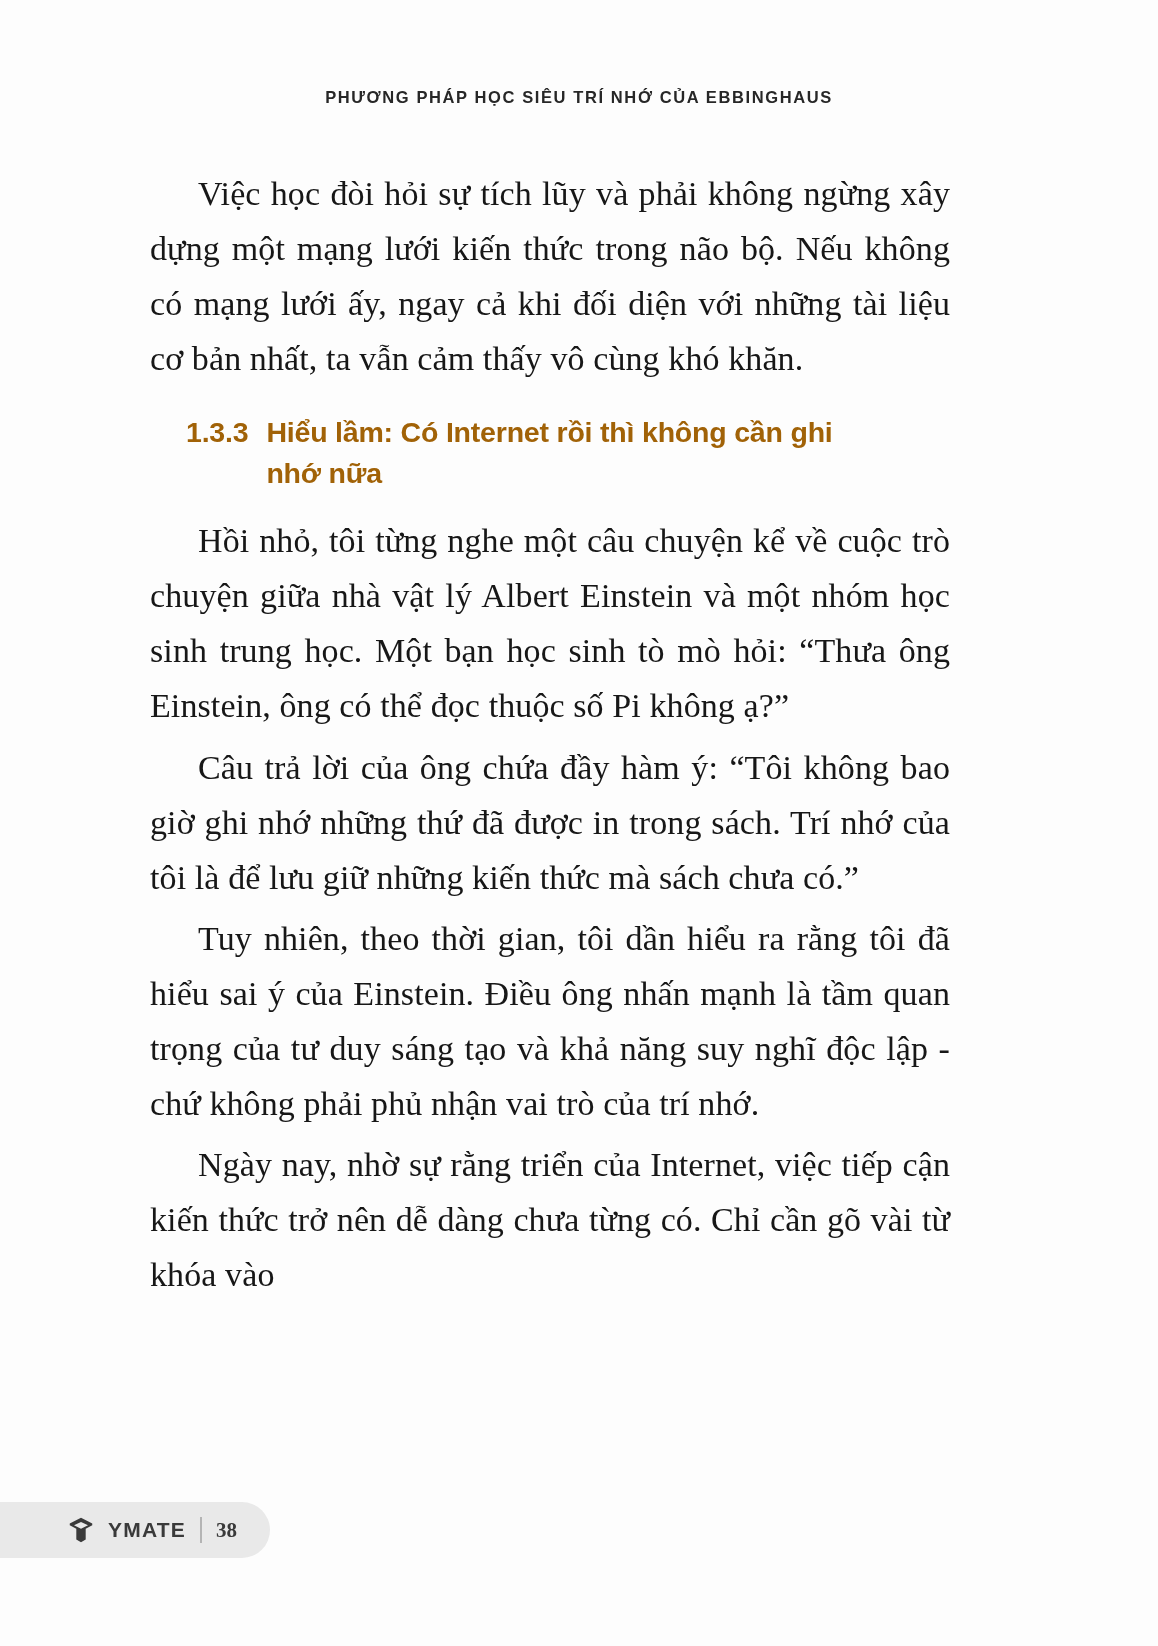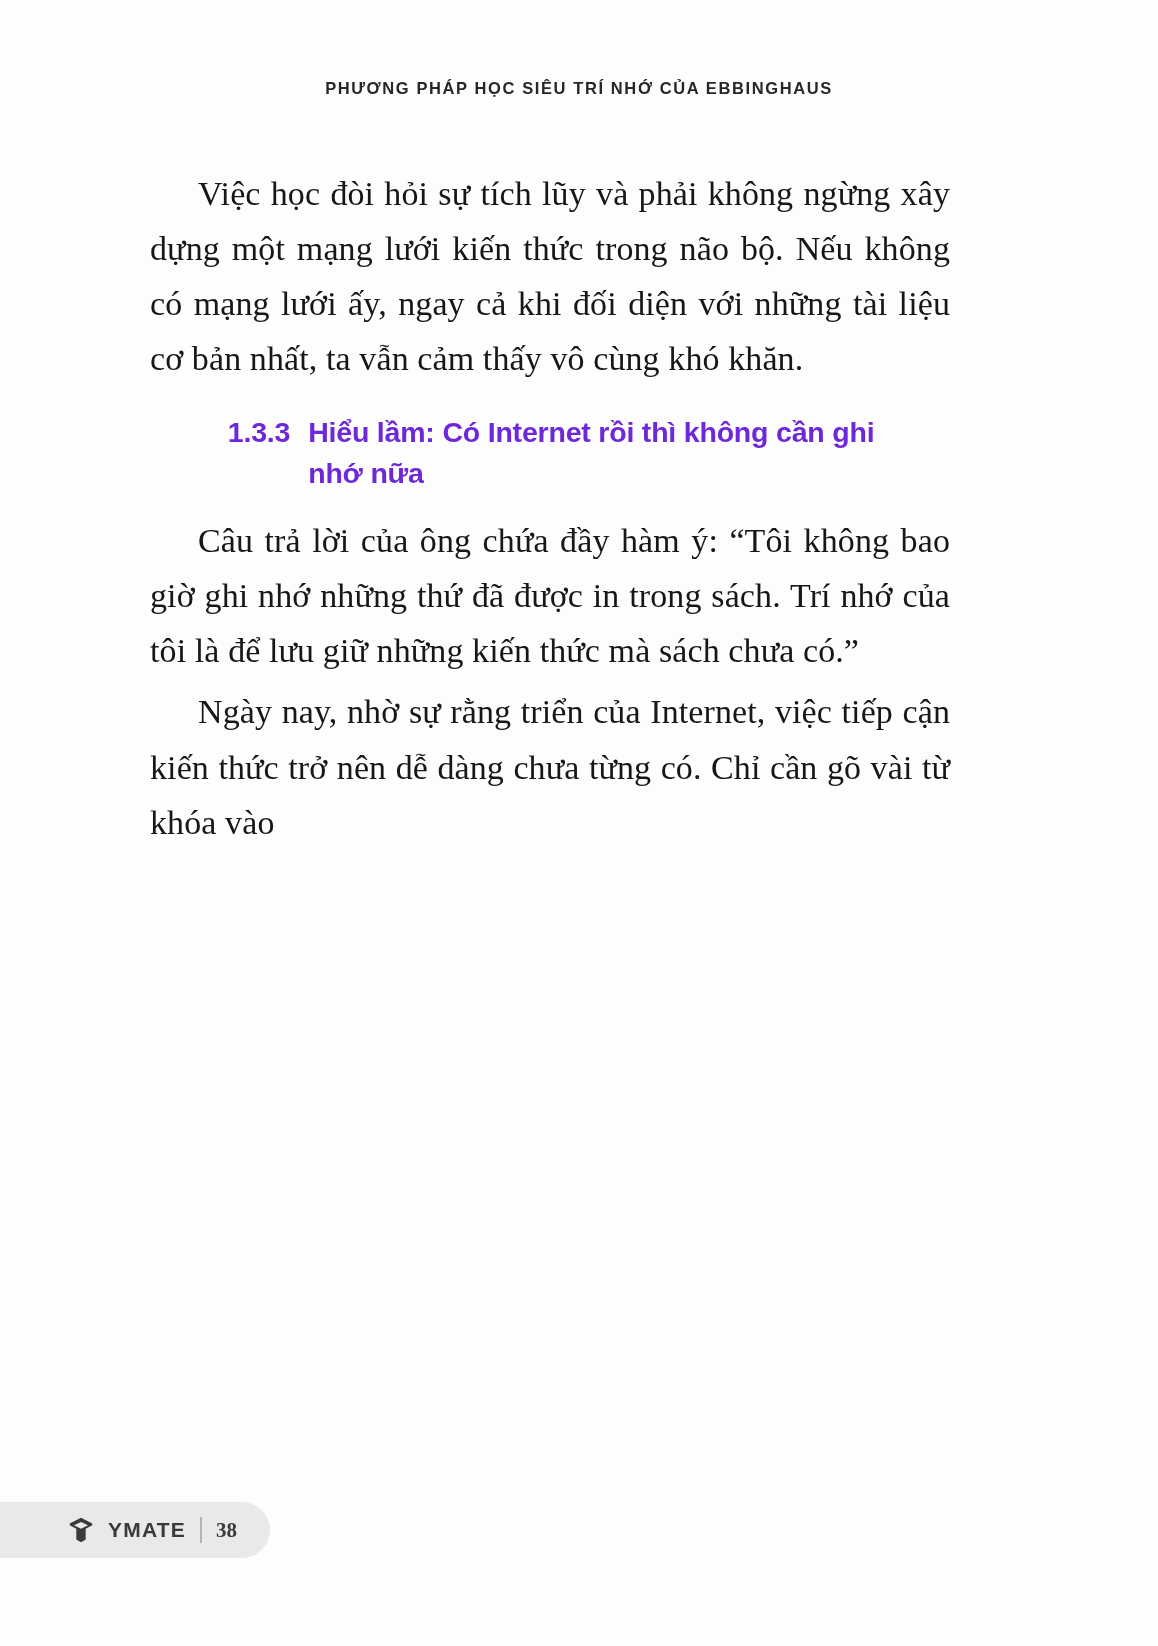--- a/index.html
+++ b/index.html
@@ -18,21 +18,21 @@
 
   .page {
     position: absolute;
     inset: 0;
     background: #fdfdfd;
   }
 
   
   .running-head {
     position: absolute;
-    top: 79px;
+    top: 88px;
     left: 0;
     width: 100%;
     text-align: center;
     font-family: "Liberation Sans", sans-serif;
     font-size: 16.5px;
     letter-spacing: 1.6px;
     font-weight: 600;
     color: #272727;
     text-transform: uppercase;
   }
@@ -57,23 +57,22 @@
   }
 
   .section-heading {
     display: flex;
     align-items: flex-start;
     margin: 26px 0 20px 0;
     font-family: "Liberation Sans", sans-serif;
     font-weight: bold;
     font-size: 28.5px;
     line-height: 1.42;
-    color: #6d28d9;
+    color: #a16207;
     letter-spacing: -0.2px;
-    justify-content: center;
   }
   .section-heading .sec-num {
     flex: 0 0 auto;
     padding-left: 36px;
     padding-right: 18px;
     white-space: nowrap;
   }
   .section-heading .sec-title {
     flex: 1 1 auto;
     max-width: 600px;
@@ -131,21 +130,23 @@
 
   <div class="content">
 
     <p class="body-text">Việc học đòi hỏi sự tích lũy và phải không ngừng xây dựng một mạng lưới kiến thức trong não bộ. Nếu không có mạng lưới ấy, ngay cả khi đối diện với những tài liệu cơ bản nhất, ta vẫn cảm thấy vô cùng khó khăn.</p>
 
     <div class="section-heading">
       <span class="sec-num">1.3.3</span>
       <span class="sec-title">Hiểu lầm: Có Internet rồi thì không cần ghi nhớ nữa</span>
     </div>
 
+    <p class="body-text">Hồi nhỏ, tôi từng nghe một câu chuyện kể về cuộc trò chuyện giữa nhà vật lý Albert Einstein và một nhóm học sinh trung học. Một bạn học sinh tò mò hỏi: “Thưa ông Einstein, ông có thể đọc thuộc số Pi không ạ?”</p>
     <p class="body-text">Câu trả lời của ông chứa đầy hàm ý: “Tôi không bao giờ ghi nhớ những thứ đã được in trong sách. Trí nhớ của tôi là để lưu giữ những kiến thức mà sách chưa có.”</p>
+    <p class="body-text">Tuy nhiên, theo thời gian, tôi dần hiểu ra rằng tôi đã hiểu sai ý của Einstein. Điều ông nhấn mạnh là tầm quan trọng của tư duy sáng tạo và khả năng suy nghĩ độc lập - chứ không phải phủ nhận vai trò của trí nhớ.</p>
     <p class="body-text">Ngày nay, nhờ sự rằng triển của Internet, việc tiếp cận kiến thức trở nên dễ dàng chưa từng có. Chỉ cần gõ vài từ khóa vào</p>
 
   </div>
 
   <div class="footer">
     <svg class="logo-mark" viewBox="0 0 32 32" aria-hidden="true">
       <path d="M16 3 L28 9 L28 11 L21 14.6 L21 26 L16 29 L11 26 L11 14.6 L4 11 L4 9 Z" fill="#3a3a3a"></path>
       <path d="M16 7.5 L23.5 11 L16 14.6 L8.5 11 Z" fill="#e9e9e9"></path>
     </svg>
     <span class="brand">YMATE</span>

